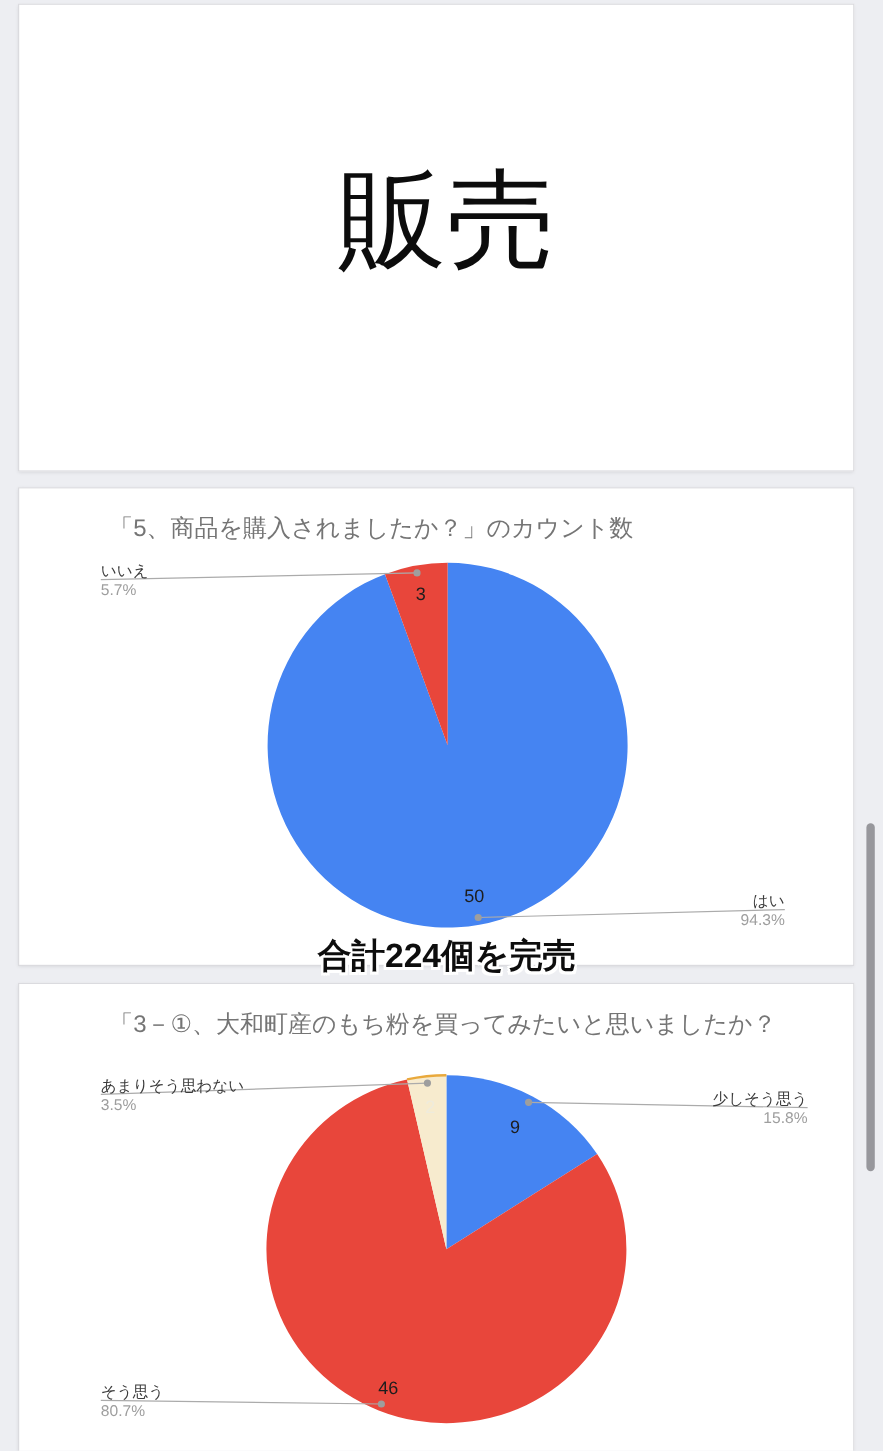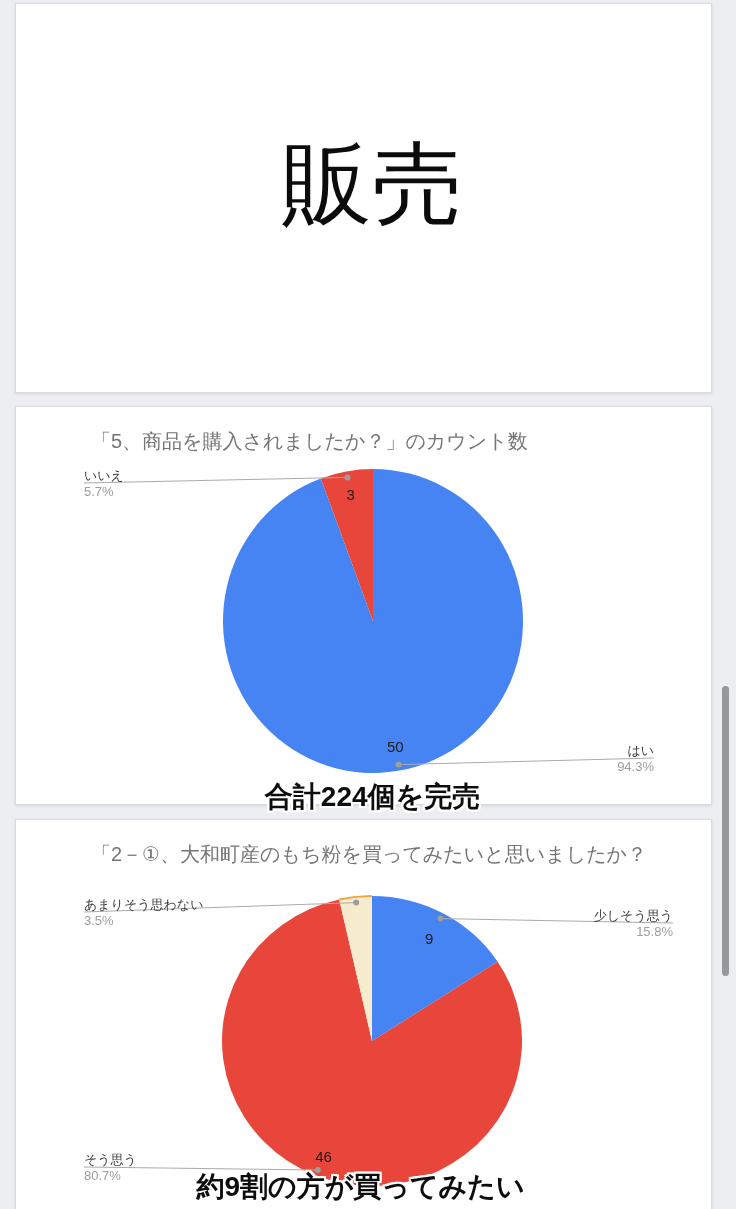--- a/index.html
+++ b/index.html
@@ -84,21 +84,21 @@
       <circle cx="331.5" cy="70.4" r="3" fill="#9E9E9E"></circle>
       <text x="68" y="73" text-anchor="start" font-size="13" fill="#3C3C3C">いいえ</text>
       <text x="68" y="89" text-anchor="start" font-size="13" fill="#9E9E9E">5.7%</text>
       <text x="334.7" y="93.3" text-anchor="middle" font-size="15" fill="#1D1D1D">3</text>
     </svg>
   <div class="caption" id="caption-1">合計224個を完売</div>
 </div>
 
 <div class="card" id="card-3">
   <div class="chart-title" id="chart-title-1">
-      <div>「2－①、大和町産のもち粉を買ってみたいと思いましたか？</div>
+      <div>「3－①、大和町産のもち粉を買ってみたいと思いましたか？</div>
     </div>
   <svg class="chart-svg" id="pie-1" viewBox="0 0 697 399">
       <path d="M 356 221 L 356.0 76.0 A 150 145 0 0 1 481.6 141.7 Z" fill="#4584F2"></path>
       <line x1="424.5" y1="98.6" x2="657.0" y2="103.0" stroke="#ABABAB" stroke-width="1"></line>
       <circle cx="424.5" cy="98.6" r="3" fill="#9E9E9E"></circle>
       <text x="657" y="100" text-anchor="end" font-size="13" fill="#3C3C3C">少しそう思う</text>
       <text x="657" y="116" text-anchor="end" font-size="13" fill="#9E9E9E">15.8%</text>
       <text x="413.1" y="124.0" text-anchor="middle" font-size="15" fill="#1D1D1D">9</text>
       <path d="M 356 221 L 481.6 141.7 A 150 145 0 1 1 323.2 79.5 Z" fill="#E8463B"></path>
       <line x1="68.0" y1="347.0" x2="301.8" y2="350.0" stroke="#ABABAB" stroke-width="1"></line>
@@ -107,16 +107,15 @@
       <text x="68" y="360" text-anchor="start" font-size="13" fill="#9E9E9E">80.7%</text>
       <text x="307.5" y="341.5" text-anchor="middle" font-size="15" fill="#1D1D1D">46</text>
       <path d="M 356 221 L 323.2 79.5 A 150 145 0 0 1 356.0 76.0 Z" fill="#F7EBCE"></path>
       <path d="M 323.2 79.5 A 150 145 0 0 1 356.0 76.0" fill="none" stroke="#E9A93C" stroke-width="2"></path>
       <line x1="68.0" y1="92.0" x2="340.2" y2="82.6" stroke="#ABABAB" stroke-width="1"></line>
       <circle cx="340.2" cy="82.6" r="3" fill="#9E9E9E"></circle>
       <text x="68" y="89" text-anchor="start" font-size="13" fill="#3C3C3C">あまりそう思わない</text>
       <text x="68" y="105" text-anchor="start" font-size="13" fill="#9E9E9E">3.5%</text>
       <text x="342.5" y="107.8" text-anchor="middle" font-size="15" fill="#EFEBDC">2</text>
     </svg>
-  <div class="caption" id="caption-2">約9割の方が買ってみたい</div>
 </div>
 
 <div class="scrollbar-thumb"></div>
 
 </body></html>

